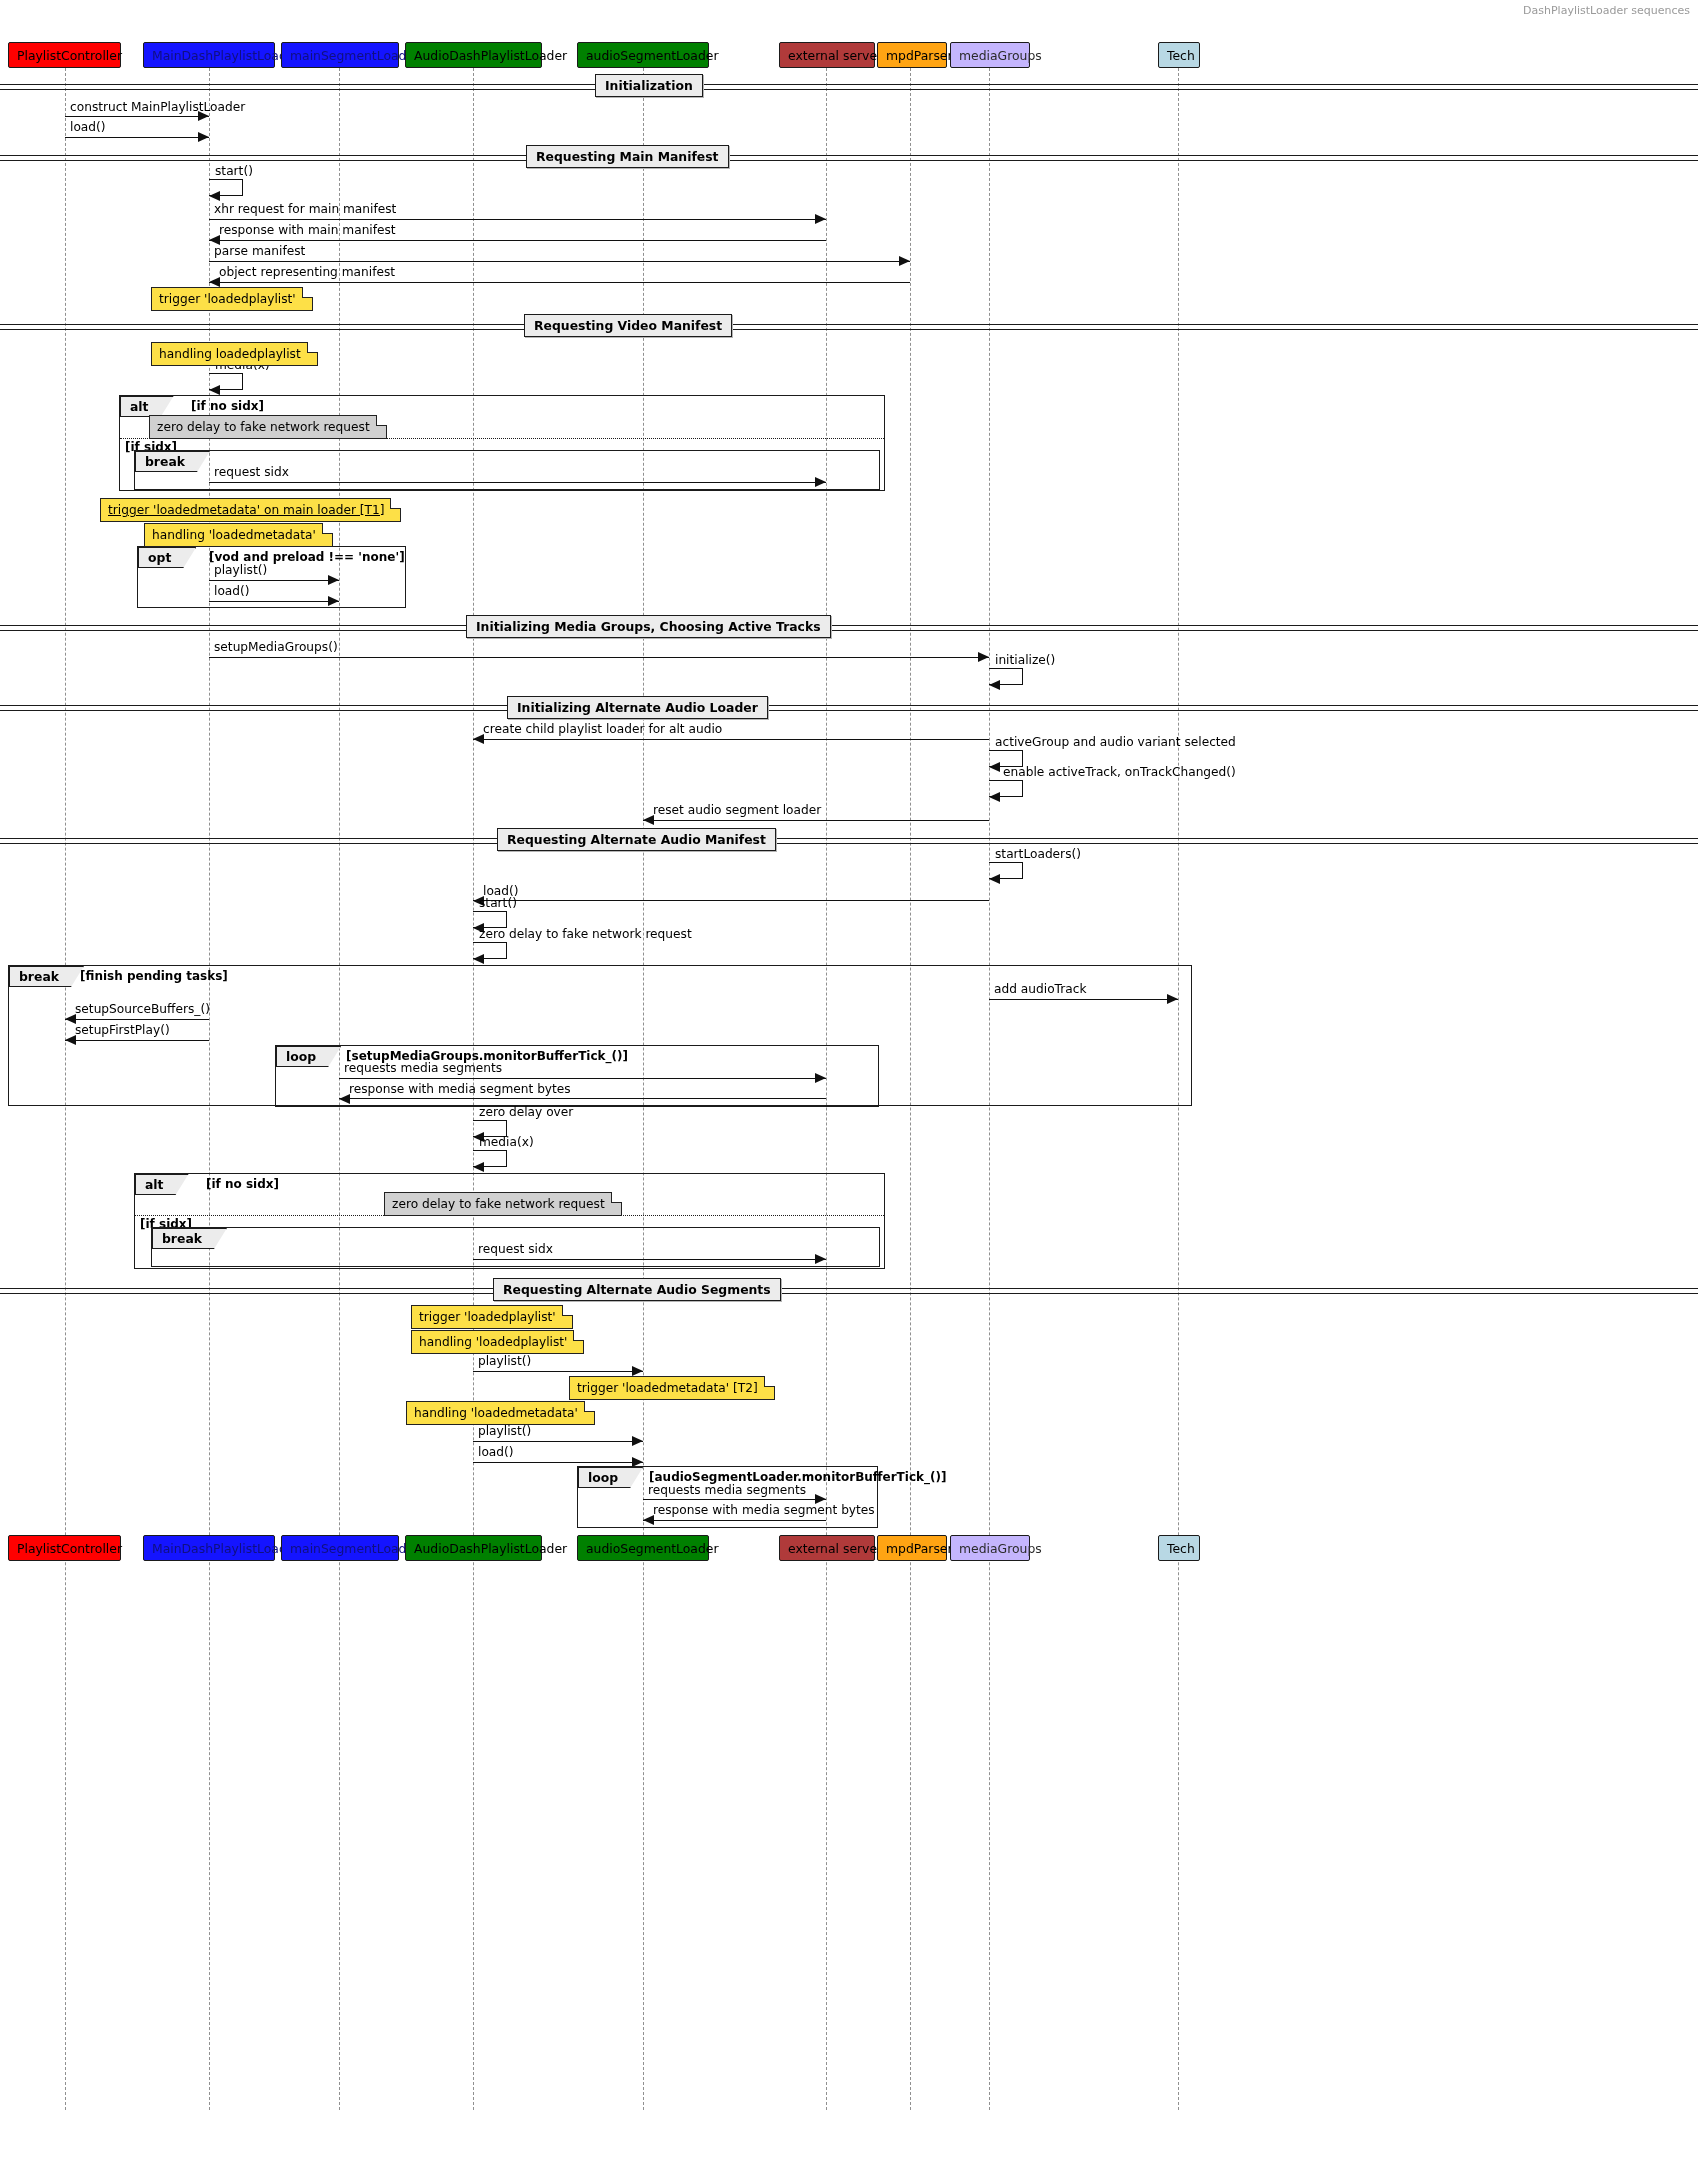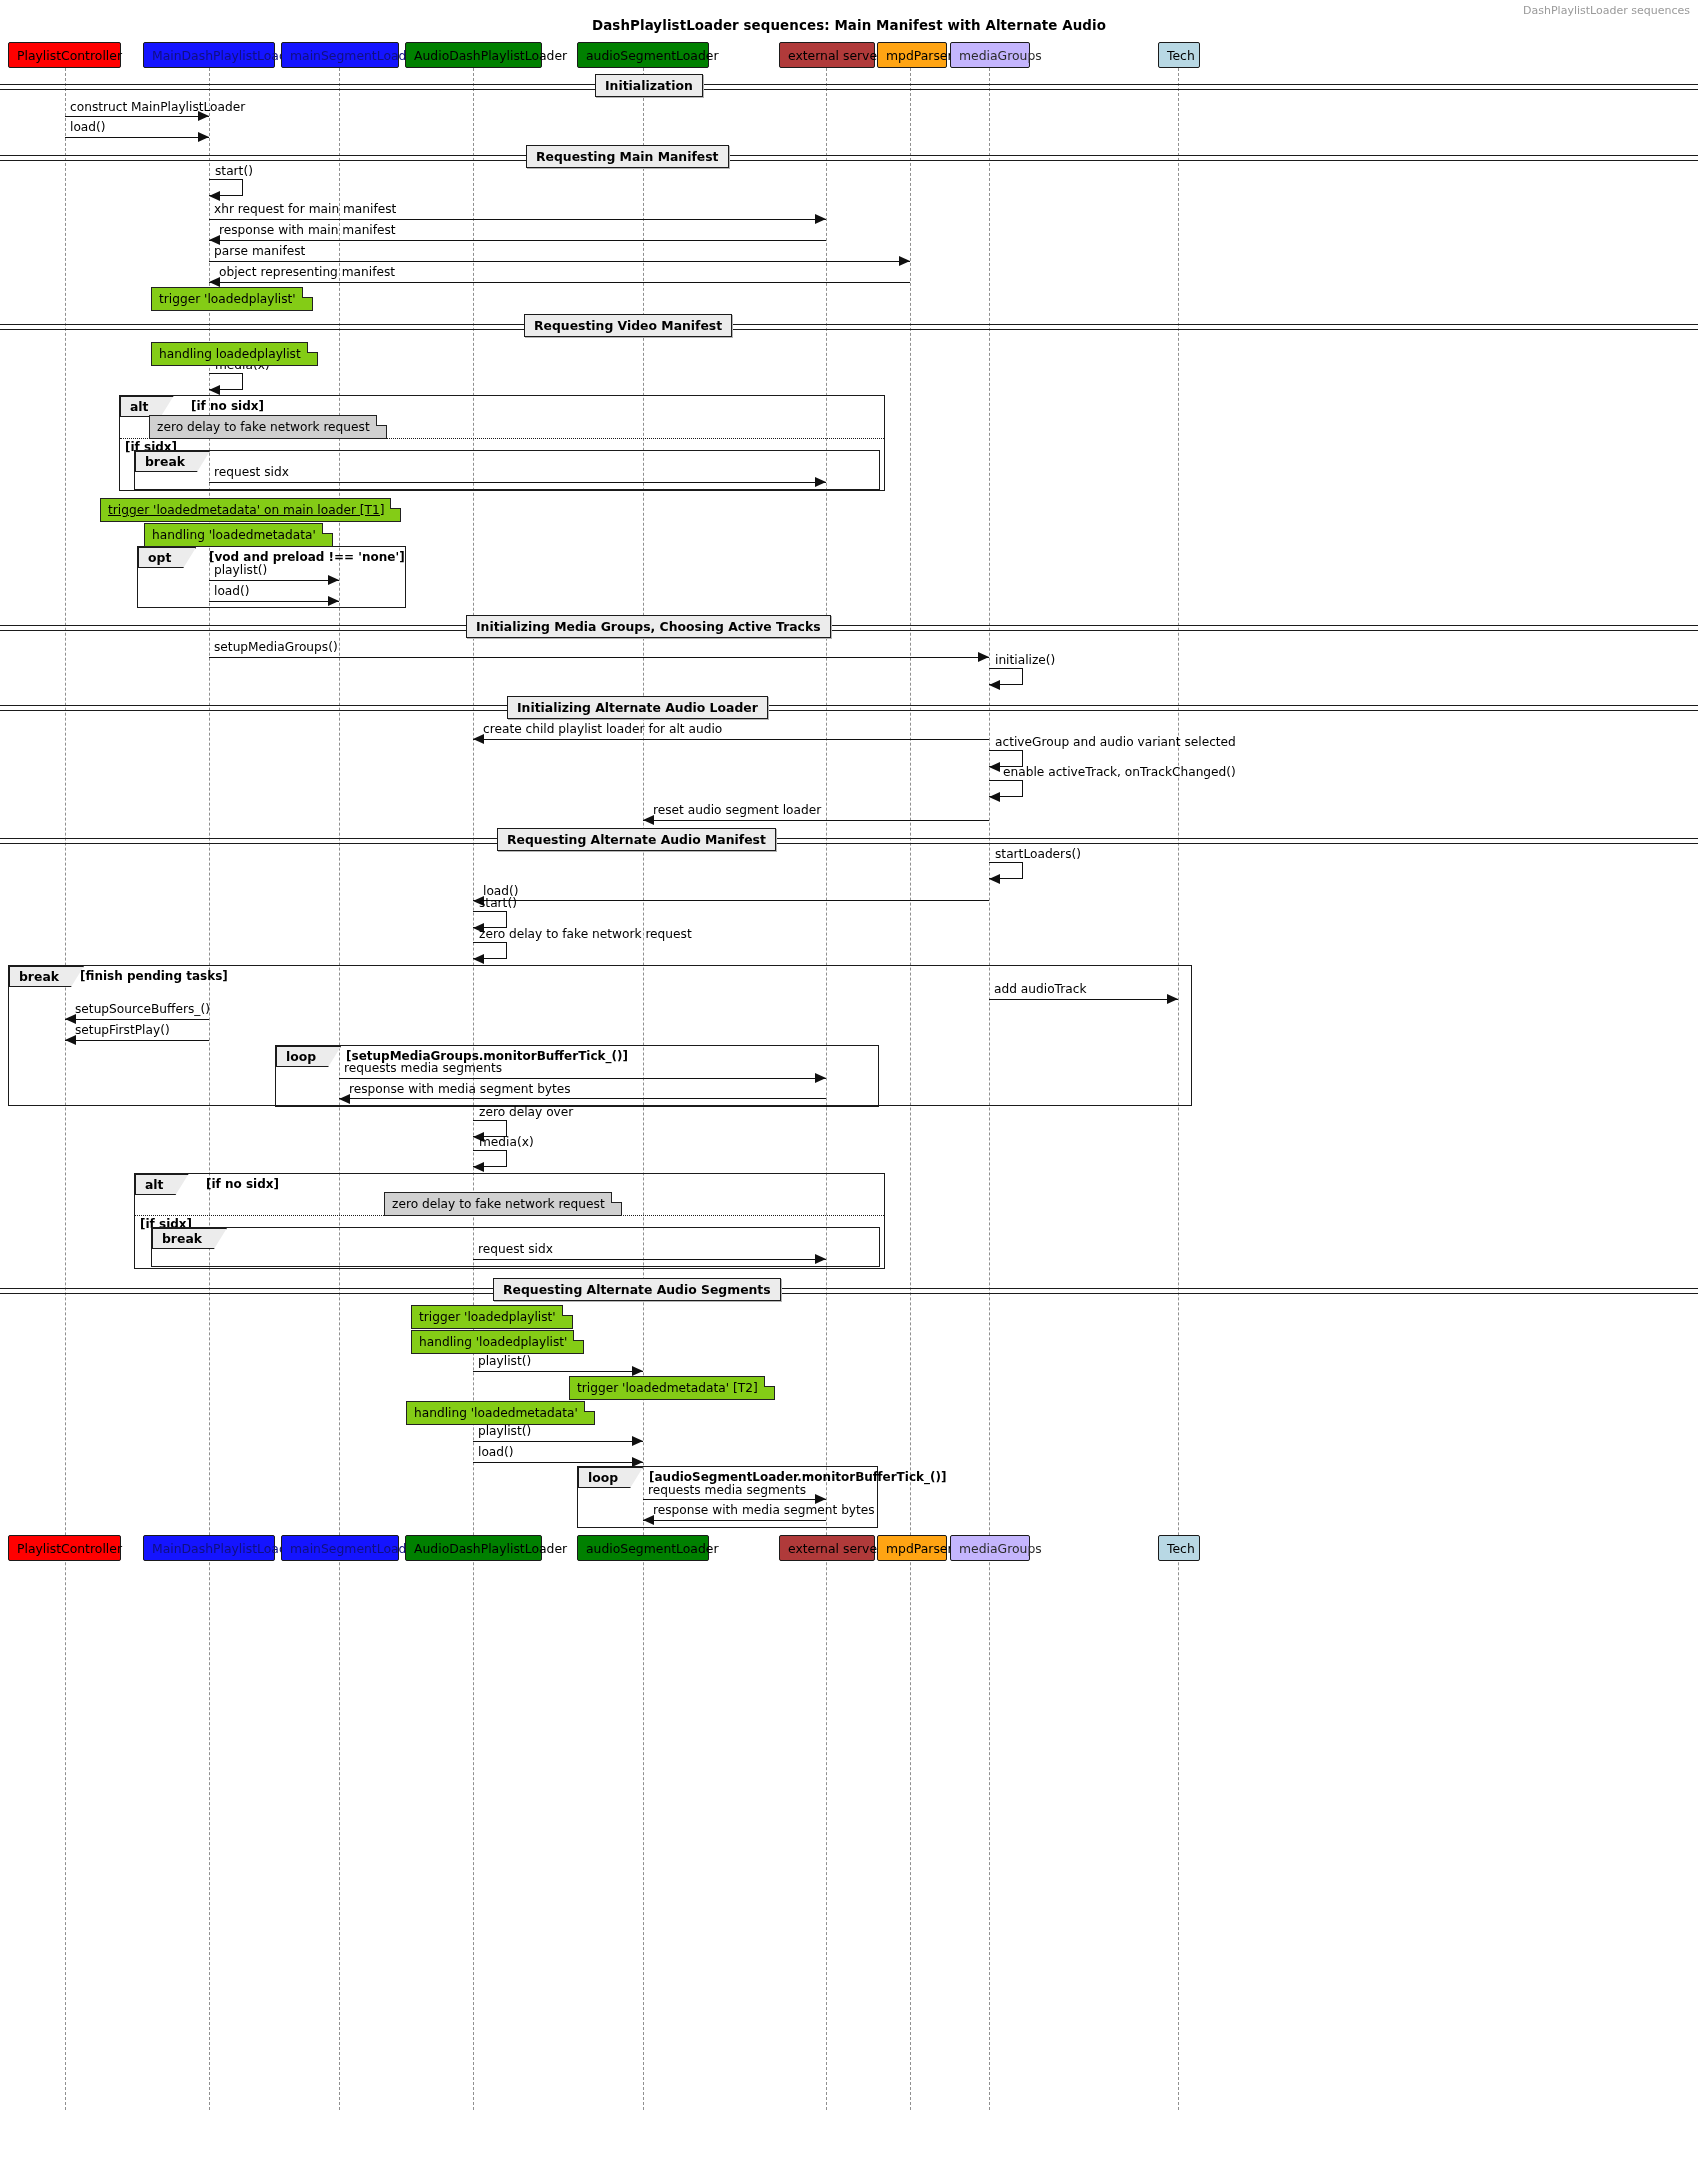--- a/index.html
+++ b/index.html
@@ -61,21 +61,21 @@
   .arrow-l{border-right:11px solid #101010;}
 
   
   .self-msg{
     width:34px;height:17px;box-sizing:border-box;
     border:1.1px solid #101010;border-left:none;
   }
 
   
   .note{
-    background:#84cc16;border:1px solid #222;
+    background:#fde047;border:1px solid #222;
     font-size:12.2px;padding:4px 16px 4px 7px;white-space:nowrap;
     box-sizing:border-box;line-height:1.15;
   }
   .note-gray{background:#D0D0D0;}
   .note .dogear{
     position:absolute;right:-1px;top:-1px;width:10px;height:10px;
     background:#fff;border-left:1px solid #222;border-bottom:1px solid #222;
     transform:none;
   }
 
@@ -95,21 +95,20 @@
   }
   .frag-else{
     border-top:1.5px dotted #1b1b1b;height:0;
   }
 </style>
 </head>
 <body>
 
 <div id="canvas">
     <div class="abs watermark">DashPlaylistLoader sequences</div>
-    <div class="abs diagram-title">DashPlaylistLoader sequences: Main Manifest with Alternate Audio</div>
     <div class="abs lifeline" style="left: 65px;"></div>
     <div class="abs lifeline" style="left: 209px;"></div>
     <div class="abs lifeline" style="left: 339px;"></div>
     <div class="abs lifeline" style="left: 473px;"></div>
     <div class="abs lifeline" style="left: 643px;"></div>
     <div class="abs lifeline" style="left: 826px;"></div>
     <div class="abs lifeline" style="left: 910px;"></div>
     <div class="abs lifeline" style="left: 989px;"></div>
     <div class="abs lifeline" style="left: 1178px;"></div>
     <div class="abs participant p-red" style="left: 8px; top: 42px; width: 113px;">PlaylistController</div>

